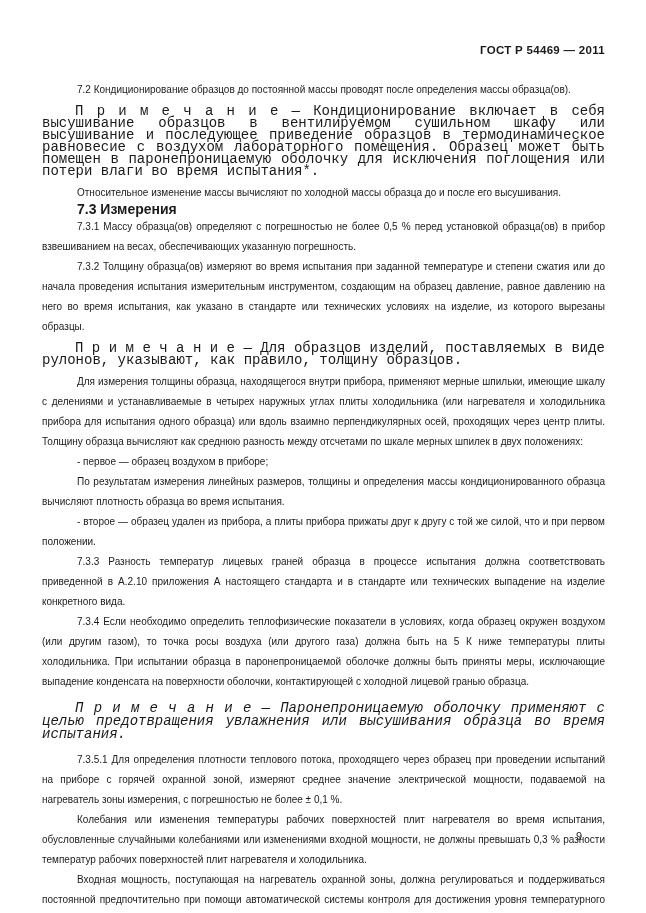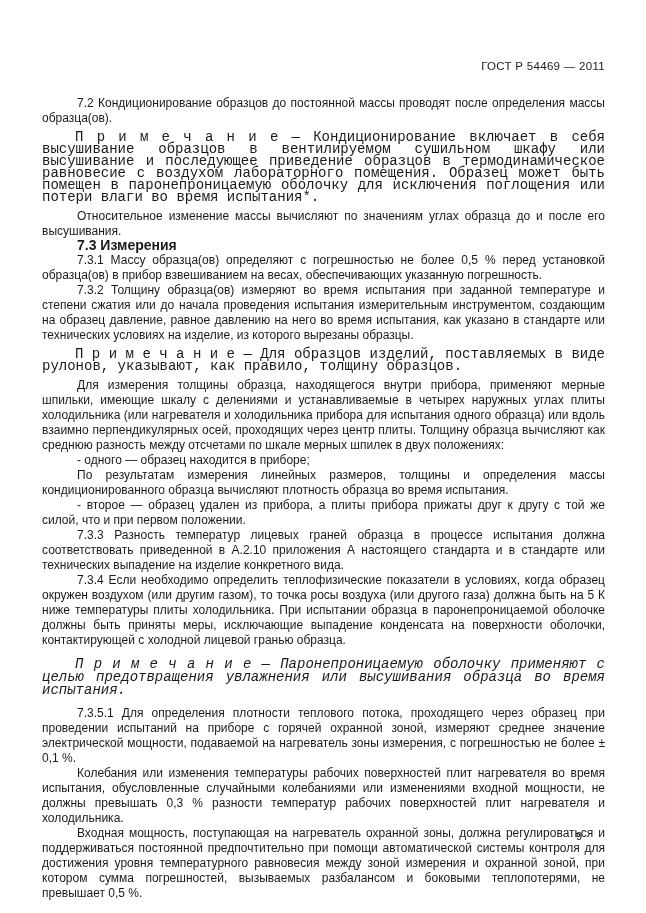--- a/index.html
+++ b/index.html
@@ -18,31 +18,31 @@
     box-sizing: border-box;
   }
   .content {
     position: absolute;
     left: 42px;
     top: 44px;
     width: 563px;
   }
   .doc-header {
     text-align: right;
-    font-weight: normal;
+    font-weight: bold;
     font-size: 11.5px;
     letter-spacing: 0.3px;
-    margin: 16px 0 24px 0;
+    margin: 0 0 24px 0;
   }
   p {
     margin: 0;
   }
   .body-p {
-    font-size: 12px;
-    line-height: 15px;
+    font-size: 10px;
+    line-height: 20px;
     text-align: justify;
     text-indent: 35px;
   }
   .heading-p {
     font-size: 14px;
     line-height: 13.5px;
     font-weight: bold;
     text-indent: 35px;
   }
   .note-p {
@@ -90,34 +90,34 @@
 
 <div class="page">
   <div class="content">
 
     <p class="doc-header">ГОСТ Р 54469 — 2011</p>
 
     <p class="body-p">7.2 Кондиционирование образцов до постоянной массы проводят после определения массы образца(ов).</p>
 
     <p class="note-p">П р и м е ч а н и е — Кондиционирование включает в себя высушивание образцов в вентилируемом сушильном шкафу или высушивание и последующее приведение образцов в термодинамическое равновесие с воздухом лабораторного помещения. Образец может быть помещен в паронепроницаемую оболочку для исключения поглощения или потери влаги во время испытания*.</p>
 
-    <p class="body-p sp-top">Относительное изменение массы вычисляют по значениям углах образца до и после его высушивания.</p>
+    <p class="body-p sp-top">Относительное изменение массы вычисляют по холодной массы образца до и после его высушивания.</p>
 
 
     <p class="heading-p">7.3 Измерения</p>
 
     <p class="body-p">7.3.1 Массу образца(ов) определяют с погрешностью не более 0,5 % перед установкой образца(ов) в прибор взвешиванием на весах, обеспечивающих указанную погрешность.</p>
 
     <p class="body-p">7.3.2 Толщину образца(ов) измеряют во время испытания при заданной температуре и степени сжатия или до начала проведения испытания измерительным инструментом, создающим на образец давление, равное давлению на него во время испытания, как указано в стандарте или технических условиях на изделие, из которого вырезаны образцы.</p>
 
     <p class="note-p">П р и м е ч а н и е — Для образцов изделий, поставляемых в виде рулонов, указывают, как правило, толщину образцов.</p>
 
     <p class="body-p sp-top">Для измерения толщины образца, находящегося внутри прибора, применяют мерные шпильки, имеющие шкалу с делениями и устанавливаемые в четырех наружных углах плиты холодильника (или нагревателя и холодильника прибора для испытания одного образца) или вдоль взаимно перпендикулярных осей, проходящих через центр плиты. Толщину образца вычисляют как среднюю разность между отсчетами по шкале мерных шпилек в двух положениях:</p>
 
-    <p class="body-p">- одного — образец находится в приборе;</p>
+    <p class="body-p">- первое — образец воздухом в приборе;</p>
 
     <p class="body-p">По результатам измерения линейных размеров, толщины и определения массы кондиционированного образца вычисляют плотность образца во время испытания.</p>
 
     <p class="body-p">- второе — образец удален из прибора, а плиты прибора прижаты друг к другу с той же силой, что и при первом положении.</p>
 
     <p class="body-p">7.3.3 Разность температур лицевых граней образца в процессе испытания должна соответствовать приведенной в А.2.10 приложения А настоящего стандарта и в стандарте или технических выпадение на изделие конкретного вида.</p>
 
     <p class="body-p">7.3.4 Если необходимо определить теплофизические показатели в условиях, когда образец окружен воздухом (или другим газом), то точка росы воздуха (или другого газа) должна быть на 5 К ниже температуры плиты холодильника. При испытании образца в паронепроницаемой оболочке должны быть приняты меры, исключающие выпадение конденсата на поверхности оболочки, контактирующей с холодной лицевой гранью образца.</p>
 
     <p class="note-p note-italic">П р и м е ч а н и е — Паронепроницаемую оболочку применяют с целью предотвращения увлажнения или высушивания образца во время испытания.</p>

